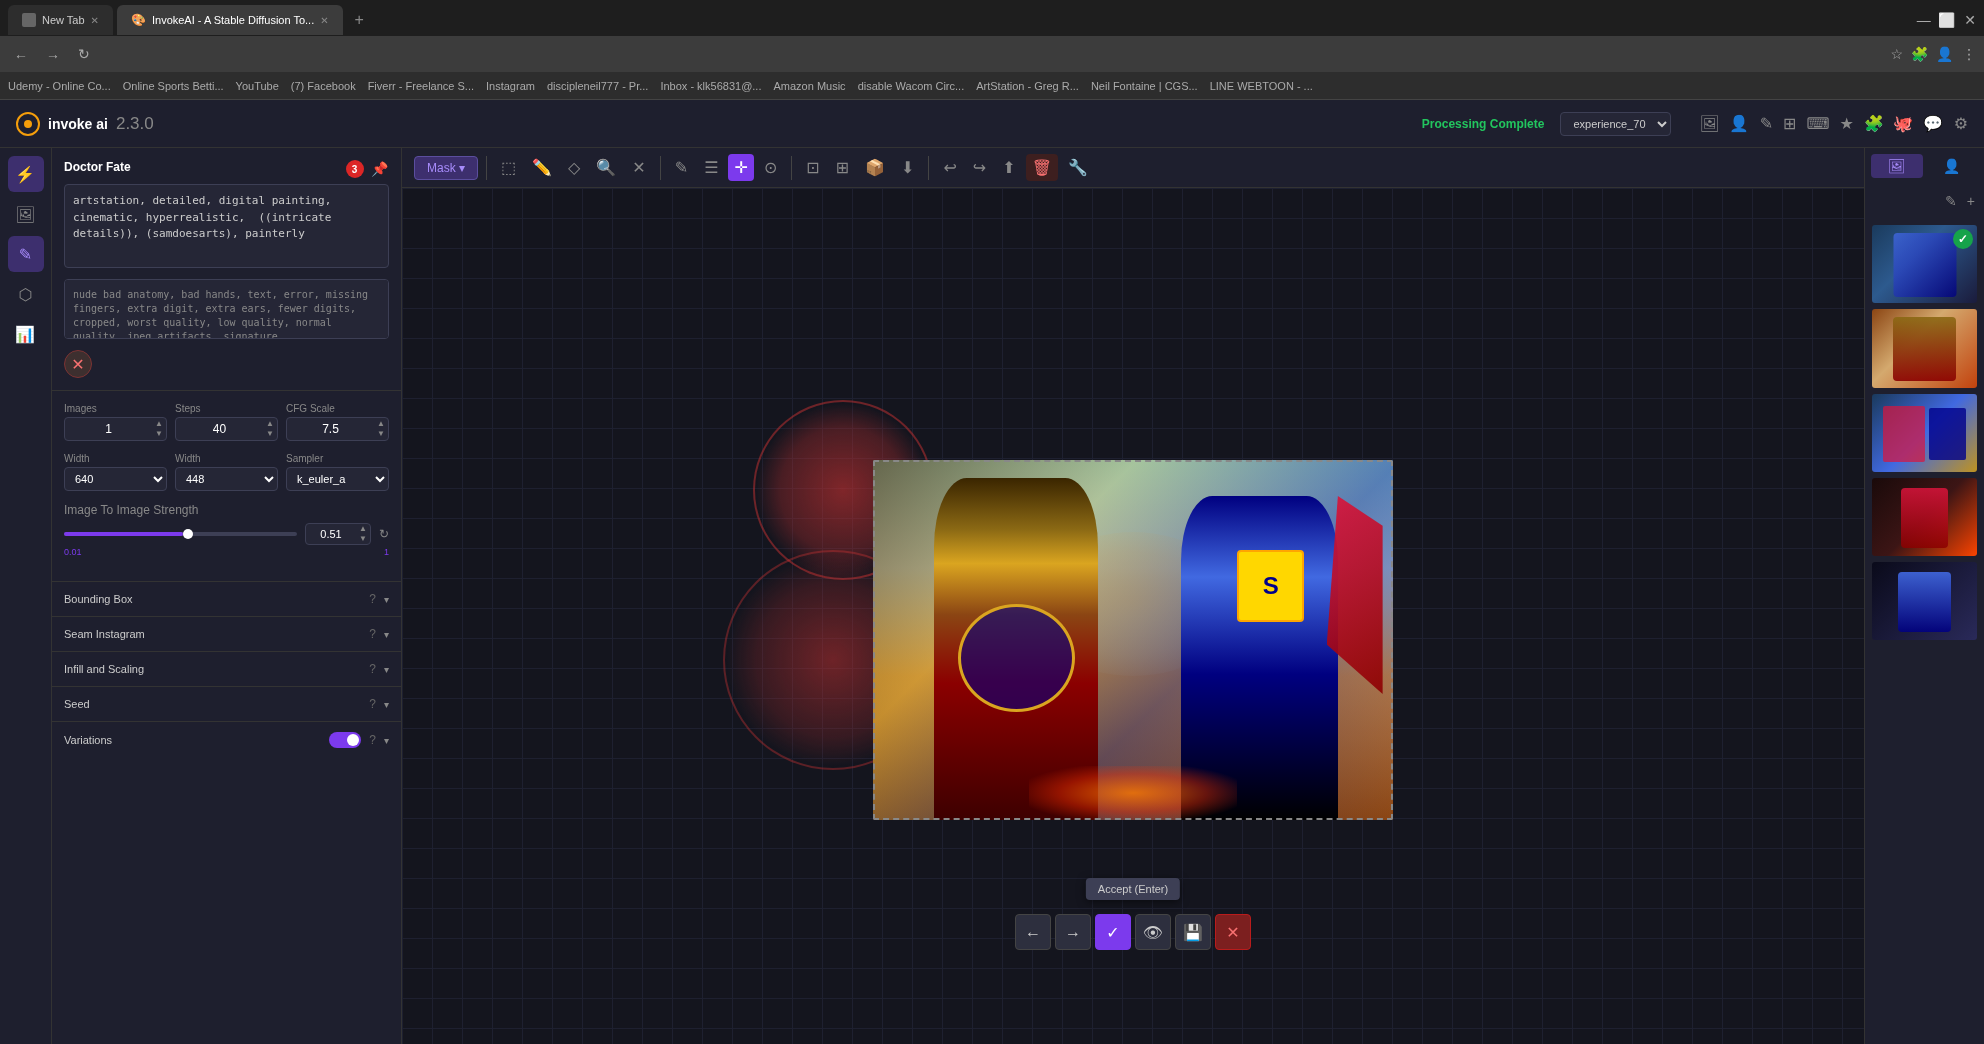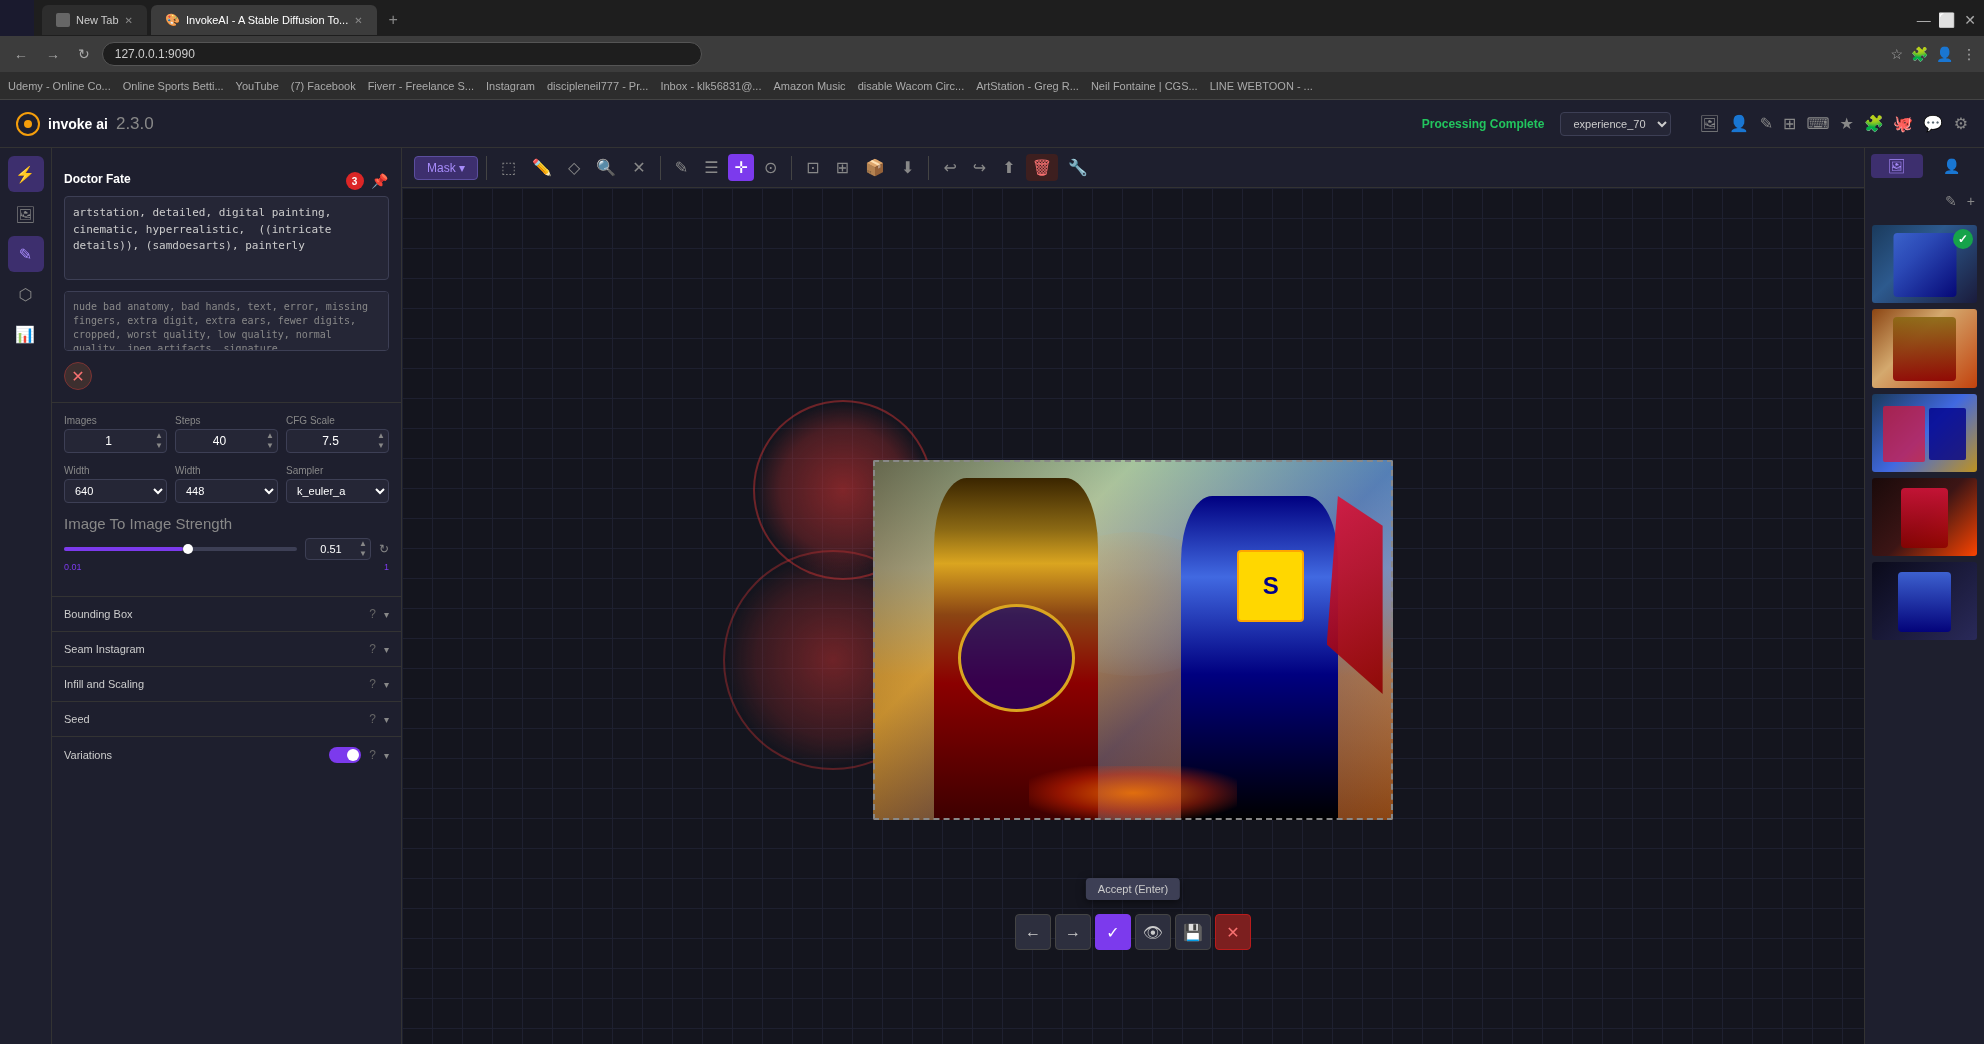--- a/index.html
+++ b/index.html
@@ -1,17 +1,17 @@
 <!DOCTYPE html>
 <html><head>
   <meta charset="utf-8">
   <style>
     * { box-sizing: border-box; margin: 0; padding: 0; }
     body { background: #1a1a2e; color: #ccc; font-family: -apple-system, BlinkMacSystemFont, 'Segoe UI', sans-serif; font-size: 12px; overflow: hidden; width: 1984px; height: 1044px; }
-    .tab-bar { display: flex; align-items: center; background: #1e1e1e; padding: 4px 8px 0; height: 36px; gap: 4px; margin-left: 34px; }
+    .tab-bar { display: flex; align-items: center; background: #1e1e1e; padding: 4px 8px 0; height: 36px; gap: 4px; }
     .tab { display: flex; align-items: center; background: #2d2d2d; border-radius: 6px 6px 0 0; padding: 6px 14px; font-size: 11px; color: #ccc; gap: 6px; height: 30px; }
     .tab.active { background: #3c3c3c; color: #fff; }
     .tab-close { color: #888; font-size: 10px; cursor: pointer; }
     .tab-favicon { width: 14px; height: 14px; background: #666; border-radius: 2px; }
     .new-tab-btn { background: none; border: none; color: #888; font-size: 16px; cursor: pointer; padding: 2px 8px; }
     .nav-bar { display: flex; align-items: center; background: #3c3c3c; padding: 4px 8px; gap: 6px; height: 36px; }
     .nav-btn { background: none; border: none; color: #aaa; font-size: 14px; cursor: pointer; padding: 2px 6px; }
     .address-bar { flex: 1; background: #1e1e1e; border: 1px solid #555; border-radius: 20px; padding: 4px 12px; color: #ccc; font-size: 12px; max-width: 600px; }
     .nav-icons { display: flex; align-items: center; gap: 8px; margin-left: auto; }
     .nav-icon { color: #aaa; font-size: 14px; }
@@ -22,21 +22,21 @@
     .app-container { display: flex; height: calc(1044px - 100px); background: #1a1b2e; }
 
     
     .left-icon-bar { width: 52px; background: #1e1f2e; display: flex; flex-direction: column; align-items: center; padding: 8px 0; gap: 4px; border-right: 1px solid #333; }
     .icon-btn { width: 36px; height: 36px; display: flex; align-items: center; justify-content: center; border-radius: 6px; cursor: pointer; color: #888; font-size: 16px; }
     .icon-btn.active { background: #3d2f6e; color: #a78bfa; }
 
     
     .left-panel { width: 350px; background: #1e1f2e; border-right: 1px solid #333; display: flex; flex-direction: column; overflow-y: auto; }
     .prompt-section { padding: 12px; border-bottom: 1px solid #333; }
-    .prompt-header { display: flex; justify-content: space-between; align-items: flex-start; margin-bottom: 6px; margin-top: 12px; }
+    .prompt-header { display: flex; justify-content: space-between; align-items: flex-start; margin-bottom: 6px; }
     .prompt-title { color: #fff; font-size: 12px; font-weight: 600; }
     .pin-icon { color: #888; font-size: 14px; cursor: pointer; }
     .prompt-text { background: #252636; border: 1px solid #3d3f55; border-radius: 4px; padding: 8px; color: #ccc; font-size: 11px; line-height: 1.5; min-height: 80px; width: 100%; resize: none; }
     .badge-red { background: #dc2626; color: #fff; border-radius: 50%; width: 18px; height: 18px; display: flex; align-items: center; justify-content: center; font-size: 10px; font-weight: bold; }
     .negative-prompt { background: #252636; border: 1px solid #3d3f55; border-radius: 4px; padding: 8px; color: #888; font-size: 10px; line-height: 1.4; min-height: 60px; width: 100%; resize: none; margin-top: 8px; }
     .invoke-btn { background: #7c3aed; color: #fff; border: none; border-radius: 4px; padding: 8px 20px; font-size: 13px; font-weight: 600; cursor: pointer; flex: 1; }
     .invoke-row { display: flex; gap: 8px; align-items: center; margin-top: 8px; }
     .invoke-clear { background: #3d2f2f; border: 1px solid #7c3333; border-radius: 50%; width: 28px; height: 28px; display: flex; align-items: center; justify-content: center; color: #f87171; cursor: pointer; font-size: 16px; }
 
     
@@ -47,21 +47,21 @@
     .param-input { background: none; border: none; color: #fff; font-size: 12px; padding: 4px 6px; width: 100%; text-align: center; }
     .param-stepper { display: flex; flex-direction: column; }
     .stepper-btn { background: none; border: none; color: #888; font-size: 8px; cursor: pointer; padding: 1px 3px; line-height: 1; }
 
     .dim-grid { display: grid; grid-template-columns: 1fr 1fr 1fr; gap: 8px; margin-bottom: 12px; }
     .select-wrap { background: #252636; border: 1px solid #3d3f55; border-radius: 4px; }
     .dim-select { background: none; border: none; color: #fff; font-size: 11px; padding: 4px 6px; width: 100%; cursor: pointer; }
 
     
     .slider-section { margin-bottom: 12px; }
-    .slider-label { color: #888; font-size: 15px; margin-bottom: 6px; }
+    .slider-label { color: #888; font-size: 12px; margin-bottom: 6px; }
     .slider-row { display: flex; align-items: center; gap: 8px; }
     .slider-track { flex: 1; height: 4px; background: #3d3f55; border-radius: 2px; position: relative; cursor: pointer; }
     .slider-fill { height: 100%; background: #7c3aed; border-radius: 2px; }
     .slider-thumb { position: absolute; top: 50%; transform: translateY(-50%); width: 10px; height: 10px; background: #fff; border-radius: 50%; cursor: grab; }
     .slider-val-wrap { display: flex; align-items: center; background: #252636; border: 1px solid #3d3f55; border-radius: 4px; overflow: hidden; }
     .slider-val { background: none; border: none; color: #fff; font-size: 11px; padding: 3px 6px; width: 50px; text-align: center; }
     .slider-range { display: flex; justify-content: space-between; font-size: 9px; color: #7c3aed; margin-top: 2px; }
 
     
     .collapse-section { border-top: 1px solid #333; }
@@ -153,21 +153,20 @@
     <div style="margin-left: auto; display: flex; gap: 8px; color: #aaa; font-size: 14px;">
       <span style="cursor:pointer;">—</span>
       <span style="cursor:pointer;">⬜</span>
       <span style="cursor:pointer;">✕</span>
     </div>
   </div>
   <div class="nav-bar">
     <button class="nav-btn">←</button>
     <button class="nav-btn">→</button>
     <button class="nav-btn">↻</button>
-    <input type="text" class="address-bar" value="127.0.0.1:9090" style="">
     <div class="nav-icons">
       <span class="nav-icon">☆</span>
       <span class="nav-icon">🧩</span>
       <span class="nav-icon">👤</span>
       <span class="nav-icon">⋮</span>
     </div>
   </div>
   <div class="bookmarks-bar">
     <span class="bookmark-item">Udemy - Online Co...</span>
     <span class="bookmark-item">Online Sports Betti...</span>

